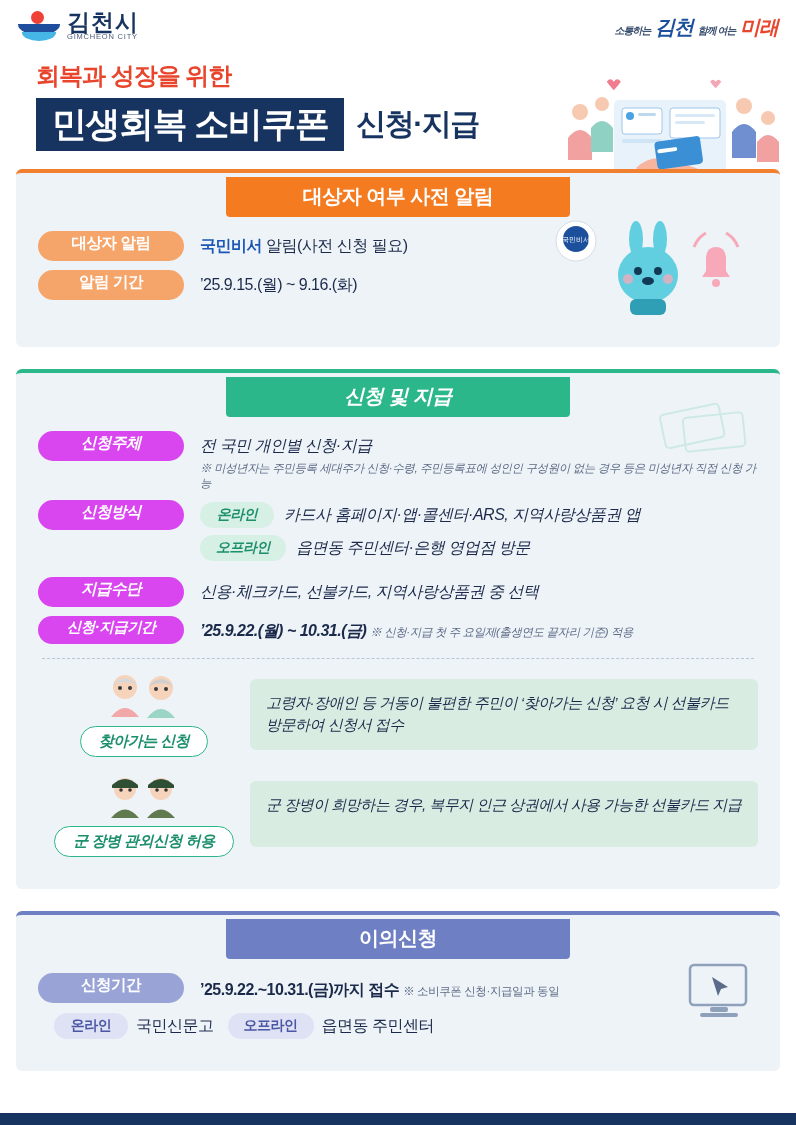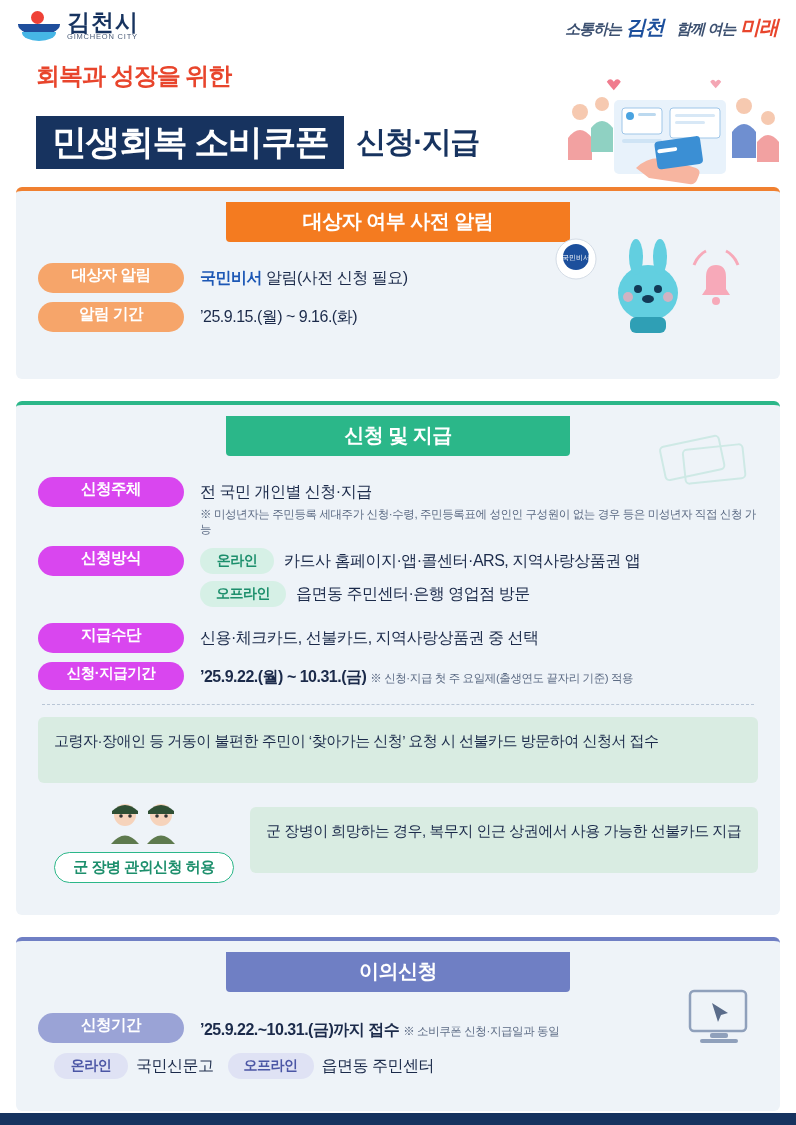--- a/index.html
+++ b/index.html
@@ -51,32 +51,32 @@
   }
   .slogan {
     font-size: 20px;
     color: #1b2a4a;
     font-weight: bold;
     font-style: italic;
     letter-spacing: -1px;
     padding-top: 4px;
     white-space: nowrap;
   }
-  .slogan .small { font-size: 15px; color: #3c5070; margin-left: 8px; }
+  .slogan .small { font-size: 10px; color: #3c5070; }
   .slogan .accent { color: #e8452c; }
   .slogan .accent2 { color: #1c4f9c; }
 
   
   .title-zone { padding: 2px 0 0 36px; position: relative; }
   .title-sub {
     color: #e8452c;
     font-size: 24px;
     font-weight: bold;
     letter-spacing: -1px;
-    margin-bottom: 24px;
+    margin-bottom: 6px;
   }
   .title-row { display: flex; align-items: center; gap: 12px; }
   .title-box {
     background: #17335f;
     color: #ffffff;
     font-size: 35px;
     font-weight: bold;
     padding: 8px 16px 10px 16px;
     letter-spacing: -1.5px;
     line-height: 1;
@@ -101,21 +101,21 @@
     background: #eef3f8;
     border-radius: 6px;
     position: relative;
   }
   .sec-orange { border-top: 4px solid #f08030; }
   .sec-green  { border-top: 4px solid #2bb789; }
   .sec-purple { border-top: 4px solid #6f7fc4; }
 
   .sec-banner {
     width: 344px;
-    margin: 15px auto;
+    margin: 8px auto;
     text-align: center;
     color: #fff;
     font-size: 20px;
     font-weight: bold;
     letter-spacing: -0.5px;
     padding: 6px 0 7px 0;
     border-radius: 0 0 4px 4px;
     position: relative;
     top: -4px;
   }
@@ -326,21 +326,21 @@
       <rect x="86" y="86" width="36" height="16" rx="6" fill="#2f9fb5"></rect>
 
       <path d="M172 34 q10 0 10 12 l0 12 l4 6 l-28 0 l4 -6 l0 -12 q0 -12 10 -12 z" fill="#f7a9b9"></path>
       <circle cx="172" cy="70" r="4" fill="#f7a9b9"></circle>
       <path d="M150 34 q4 -10 12 -14" stroke="#f7a9b9" stroke-width="3" fill="none"></path>
       <path d="M194 34 q-4 -10 -12 -14" stroke="#f7a9b9" stroke-width="3" fill="none"></path>
     </svg>
   </div>
 </div>
 
-<div class="section sec-green" style="margin-top:22px;">
+<div class="section sec-green" style="margin-top:22px;font-style:italic;">
   <div class="sec-banner bn-green">신청 및 지급</div>
   <div class="sec-body" style="padding-top:2px;">
 
     <div class="row">
       <div class="pill pill-green">신청주체</div>
       <div class="rowtext">
         <span>전 국민 개인별 신청·지급</span>
         <span class="note">※ 미성년자는 주민등록 세대주가 신청·수령, 주민등록표에 성인인 구성원이 없는 경우 등은 미성년자 직접 신청 가능</span>
       </div>
     </div>
@@ -369,20 +369,35 @@
       <div class="pill pill-green" style="font-size:14.5px;">신청·지급기간</div>
       <div class="rowtext">
         <b>’25.9.22.(월) ~ 10.31.(금)</b>
         <span class="note-inline">※ 신청·지급 첫 주 요일제(출생연도 끝자리 기준) 적용</span>
       </div>
     </div>
 
     <div class="divider"></div>
 
     <div class="extra">
+      <div class="extra-left">
+        <svg class="illus-pair" width="110" height="48" viewBox="0 0 110 48">
+          <circle cx="36" cy="16" r="12" fill="#f6d3bb"></circle>
+          <path d="M24 14 q12 -14 24 0 q-12 -6 -24 0" fill="#d8d8d8"></path>
+          <path d="M22 46 q14 -18 28 0 z" fill="#f2a8a8"></path>
+          <circle cx="72" cy="17" r="12" fill="#f6d3bb"></circle>
+          <path d="M60 15 q12 -14 24 0 q-12 -6 -24 0" fill="#cfcfcf"></path>
+          <path d="M58 47 q14 -18 28 0 z" fill="#9bd5c6"></path>
+          <circle cx="31" cy="17" r="2" fill="#3b3b3b"></circle>
+            <circle cx="41" cy="17" r="2" fill="#3b3b3b"></circle>
+          <circle cx="67" cy="18" r="2" fill="#3b3b3b"></circle>
+            <circle cx="77" cy="18" r="2" fill="#3b3b3b"></circle>
+        </svg>
+        <div><span class="extra-label">찾아가는 신청</span></div>
+      </div>
       <div class="extra-box">고령자·장애인 등 거동이 불편한 주민이 ‘찾아가는 신청’ 요청 시 선불카드 방문하여 신청서 접수</div>
     </div>
 
     <div class="extra">
       <div class="extra-left">
         <svg class="illus-pair" width="110" height="48" viewBox="0 0 110 48">
           <circle cx="36" cy="18" r="11" fill="#f6d3bb"></circle>
           <path d="M23 14 q13 -12 26 0 l0 3 l-26 0 z" fill="#2f4f34"></path>
           <path d="M22 47 q14 -17 28 0 z" fill="#5e7a4e"></path>
           <circle cx="72" cy="18" r="11" fill="#f6d3bb"></circle>

